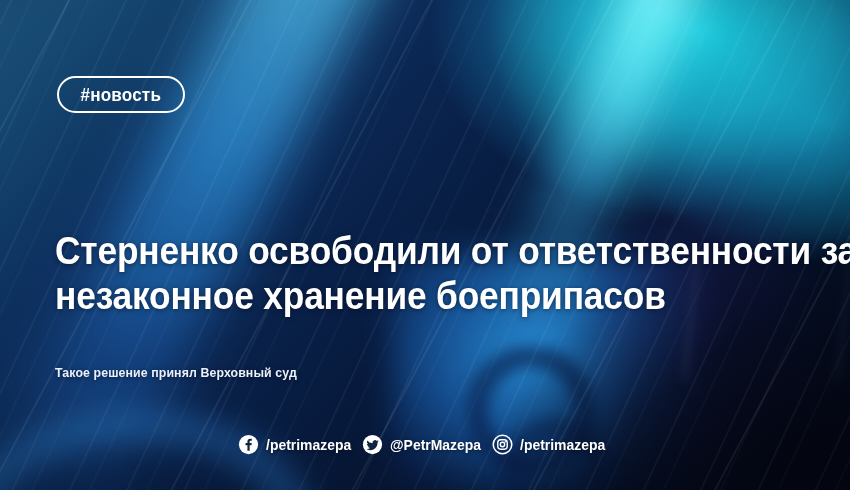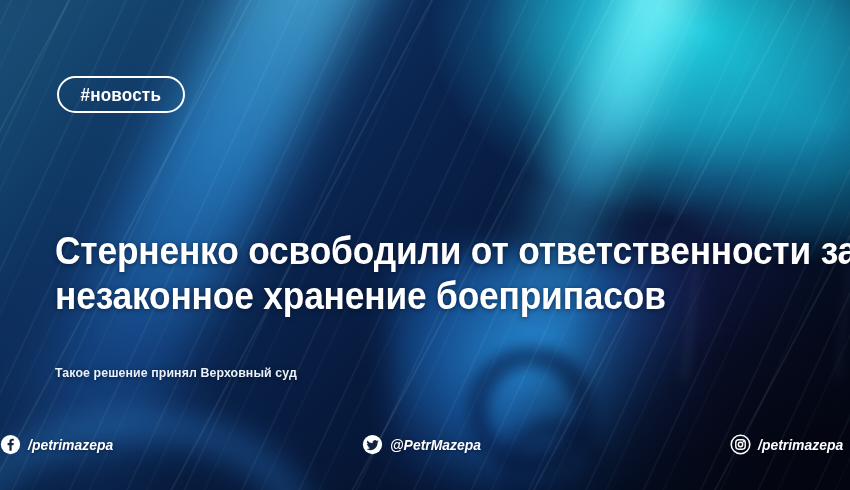--- a/index.html
+++ b/index.html
@@ -191,23 +191,22 @@
     margin-top:24px;
   }
   .subtitle span{display:inline-block;transform:scaleX(.95);transform-origin:left center;}
 
   
   .social{
     position:absolute;
     left:0;right:0;top:434px;
     display:flex;
     align-items:center;
-    justify-content:space-between;
-    gap:31px;
-    font-style:italic;
+    justify-content:center;
+    gap:4px;
   }
   .social-item{
     display:flex;
     align-items:center;
     gap:7px;
   }
   .social-item .handle{
     color:#ffffff;
     font-size:15px;
     font-weight:700;

